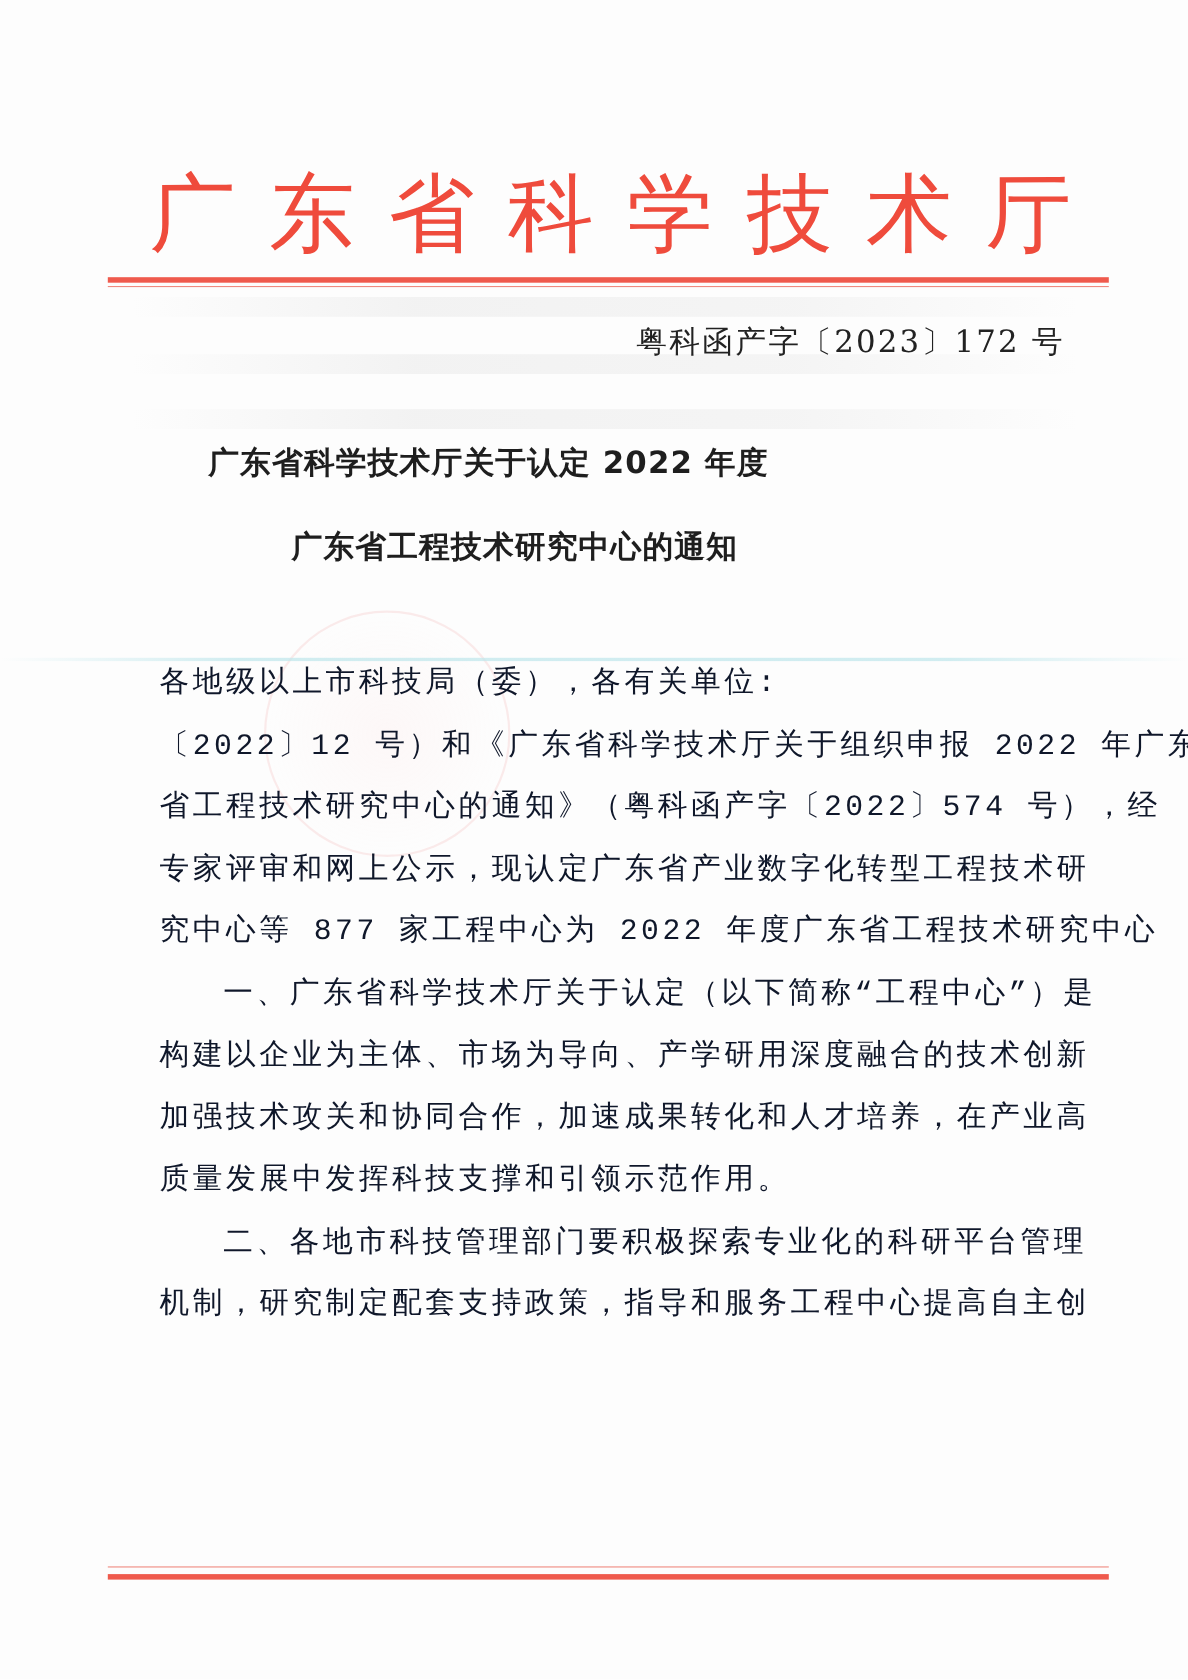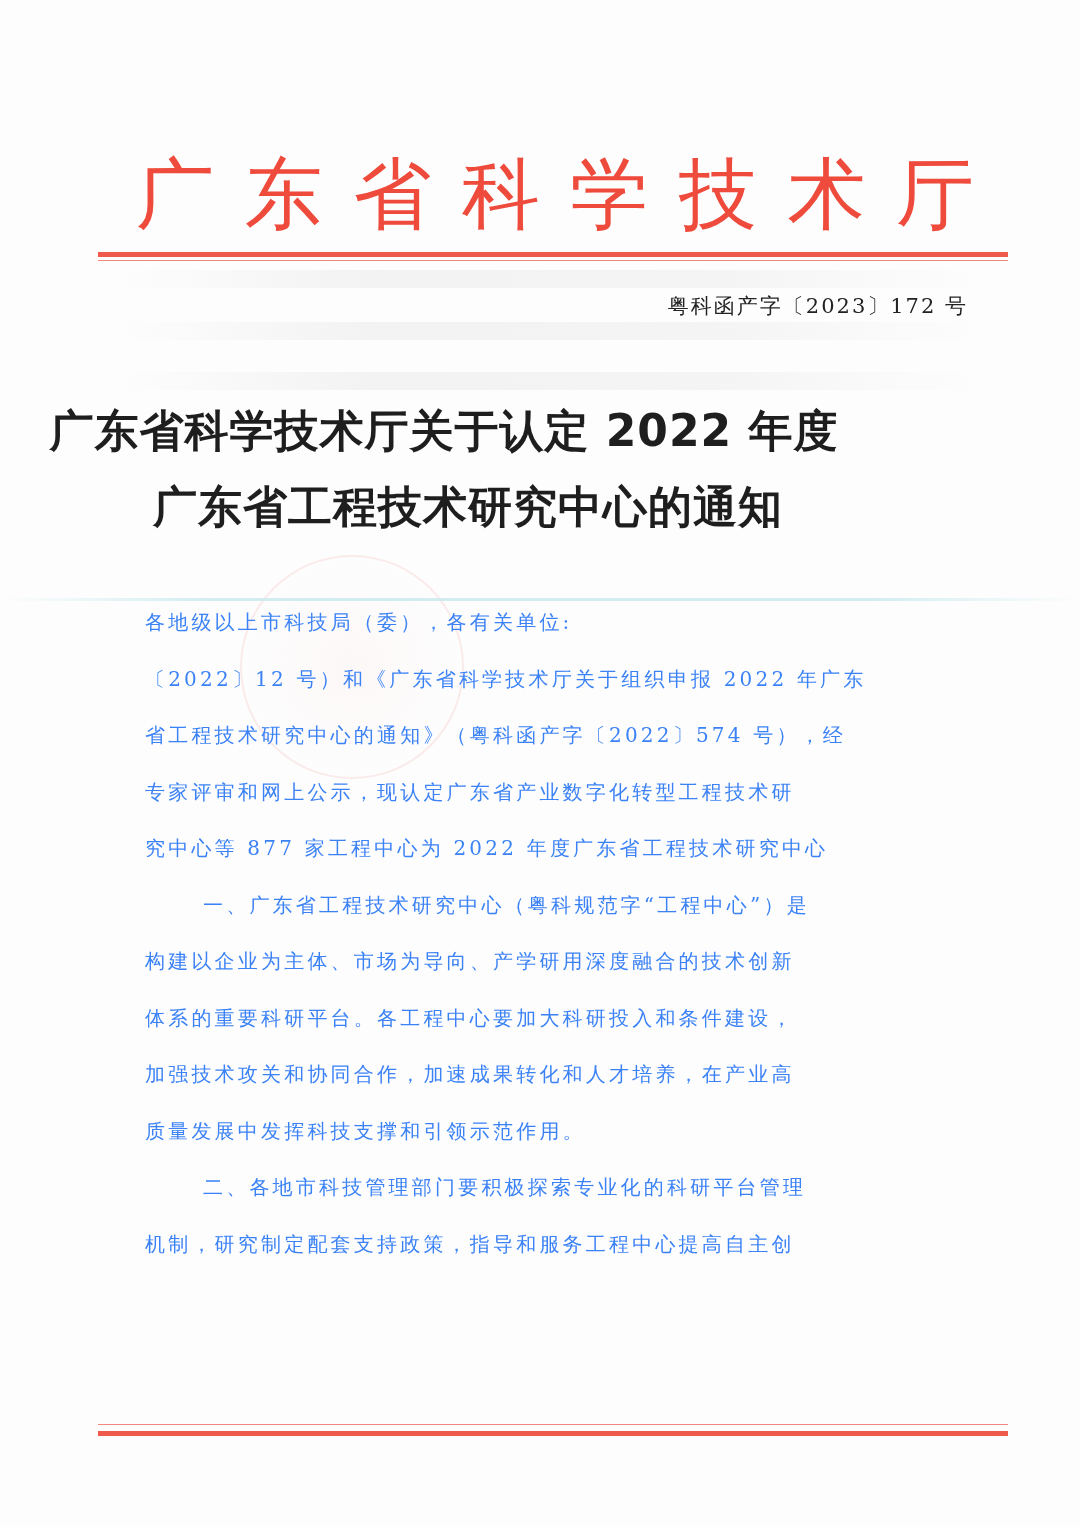--- a/index.html
+++ b/index.html
@@ -12,32 +12,33 @@
     .masthead {
       position: absolute; left: 130px; top: 150px; width: 850px; height: 90px;
       display: flex; justify-content: space-between; align-items: center;
       color: #ef4b3c; font-size: 78px; font-family: "DejaVu Serif", serif;
       font-weight: normal;
     }
     .masthead span { display: inline-block; width: 90px; text-align: center; }
     .rule-thick { position: absolute; left: 98px; width: 910px; height: 5px; background: #ef5a4d; }
     .rule-thin { position: absolute; left: 98px; width: 910px; height: 1px; background: #f08a80; }
     .docno {
-      position: absolute; right: 112px; top: 292px; font-size: 21px;
+      position: absolute; right: 112px; top: 292px; font-size: 28px;
       letter-spacing: 2px; color: #222;
     }
     .title {
       position: absolute; left: 0; width: 888px; text-align: center;
-      font-family: "DejaVu Sans", sans-serif; font-weight: bold; font-size: 44px; color: #1e1e1e;
+      font-family: "DejaVu Sans", sans-serif; font-weight: bold; font-size: 28px; color: #1e1e1e;
       letter-spacing: 1px;
     }
     .body-text {
       position: absolute; left: 145px; width: 830px;
-      font-size: 20px; line-height: 56.5px; letter-spacing: 3.2px; color: #3b82f6;
+      font-size: 27px; line-height: 56.5px; letter-spacing: 3.2px; color: #0f172a;
       text-align: justify;
+      font-family: Liberation Mono, monospace;
     }
     .line { display: block; white-space: nowrap; }
     .indent { padding-left: 58px; }
     .bleed-line {
       position: absolute; left: 0; width: 1080px; top: 598px; height: 3px;
       background: linear-gradient(90deg, rgba(190,225,230,0.0), rgba(190,230,235,0.7) 20%, rgba(190,230,235,0.7) 80%, rgba(190,225,230,0.0));
     }
     .seal {
       position: absolute; left: 240px; top: 555px; width: 220px; height: 220px;
       border-radius: 50%; border: 2px solid rgba(240,150,150,0.18);
@@ -80,23 +81,22 @@
   <div class="bleed-line"></div>
 
   <div class="body-text" style="top:594px;">
     <span class="line">各地级以上市科技局（委），各有关单位:</span>
 
     <span class="line">〔2022〕12 号）和《广东省科学技术厅关于组织申报 2022 年广东</span>
     <span class="line">省工程技术研究中心的通知》（粤科函产字〔2022〕574 号），经</span>
     <span class="line">专家评审和网上公示，现认定广东省产业数字化转型工程技术研</span>
     <span class="line">究中心等 877 家工程中心为 2022 年度广东省工程技术研究中心</span>
 
-    <span class="line indent">一、广东省工程技术研究中心（粤科规范字“工程中心”）是</span>
+    <span class="line indent">一、广东省科学技术厅关于认定（以下简称“工程中心”）是</span>
     <span class="line">构建以企业为主体、市场为导向、产学研用深度融合的技术创新</span>
-    <span class="line">体系的重要科研平台。各工程中心要加大科研投入和条件建设，</span>
     <span class="line">加强技术攻关和协同合作，加速成果转化和人才培养，在产业高</span>
     <span class="line">质量发展中发挥科技支撑和引领示范作用。</span>
 
     <span class="line indent">二、各地市科技管理部门要积极探索专业化的科研平台管理</span>
     <span class="line">机制，研究制定配套支持政策，指导和服务工程中心提高自主创</span>
   </div>
 
   <div class="rule-thin" style="top:1424px;"></div>
   <div class="rule-thick" style="top:1431px;"></div>
 

